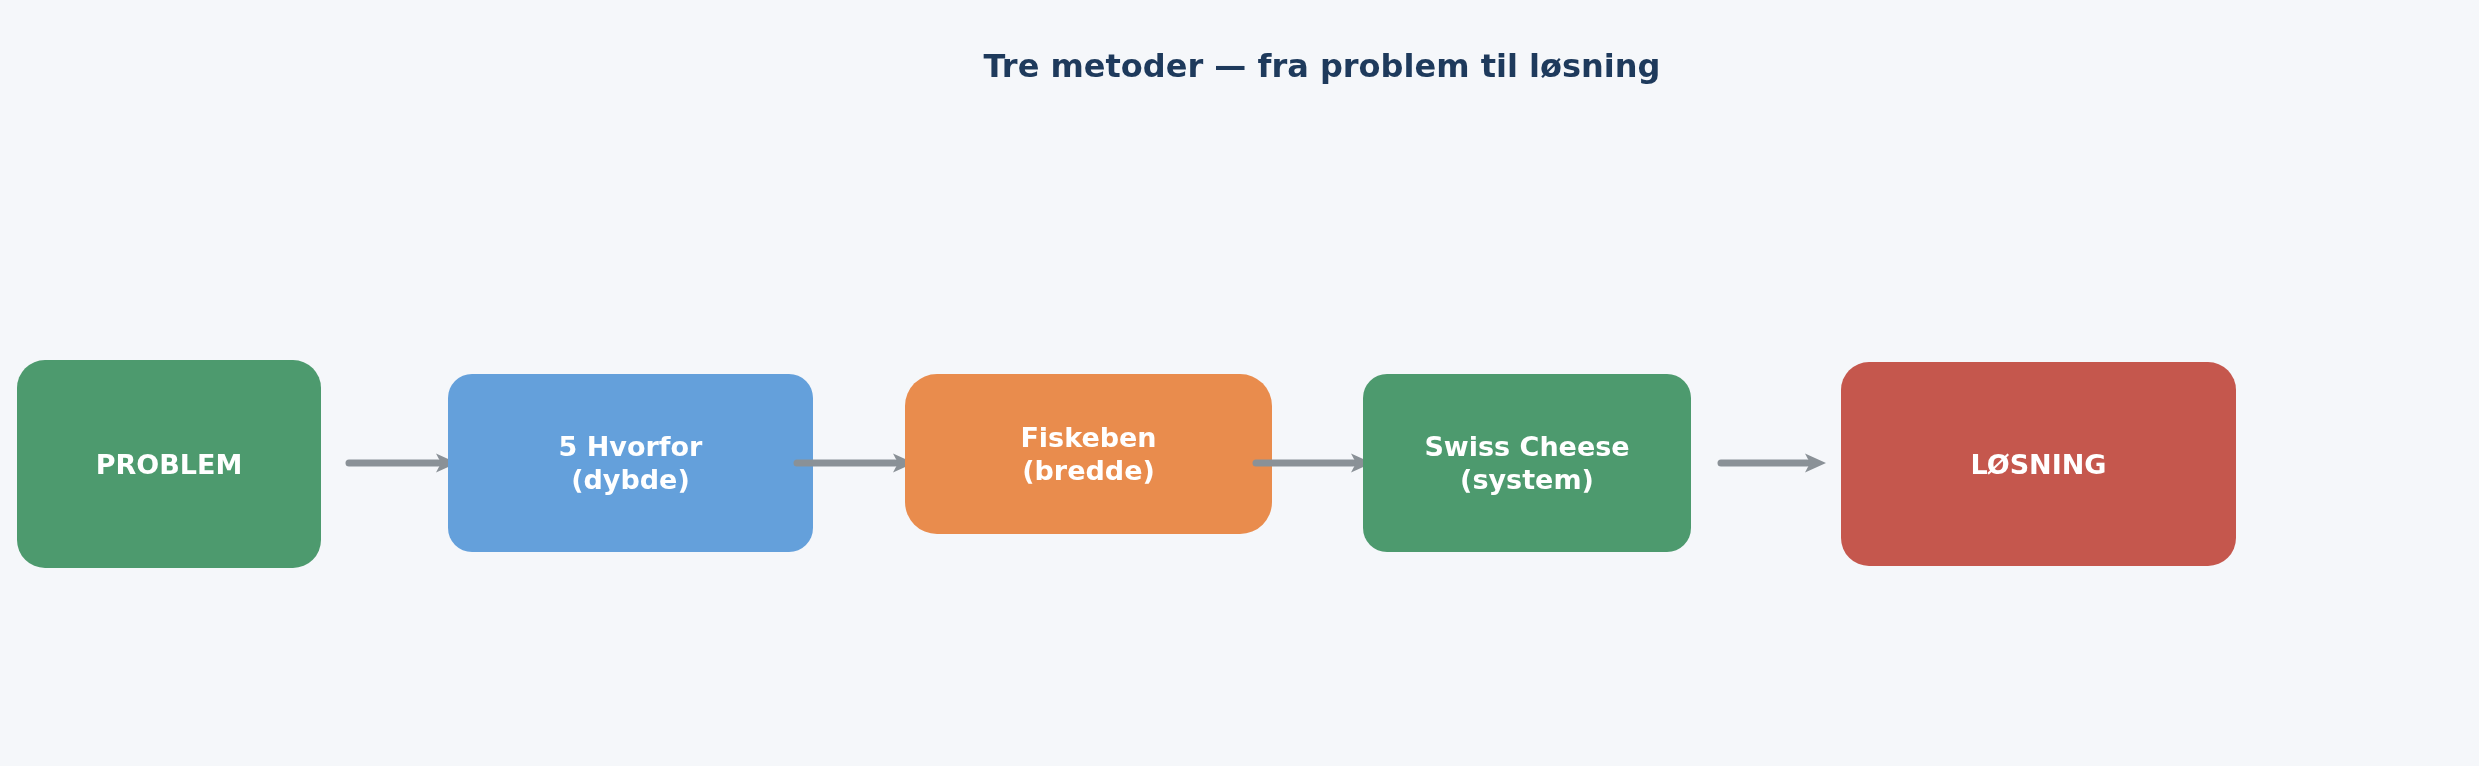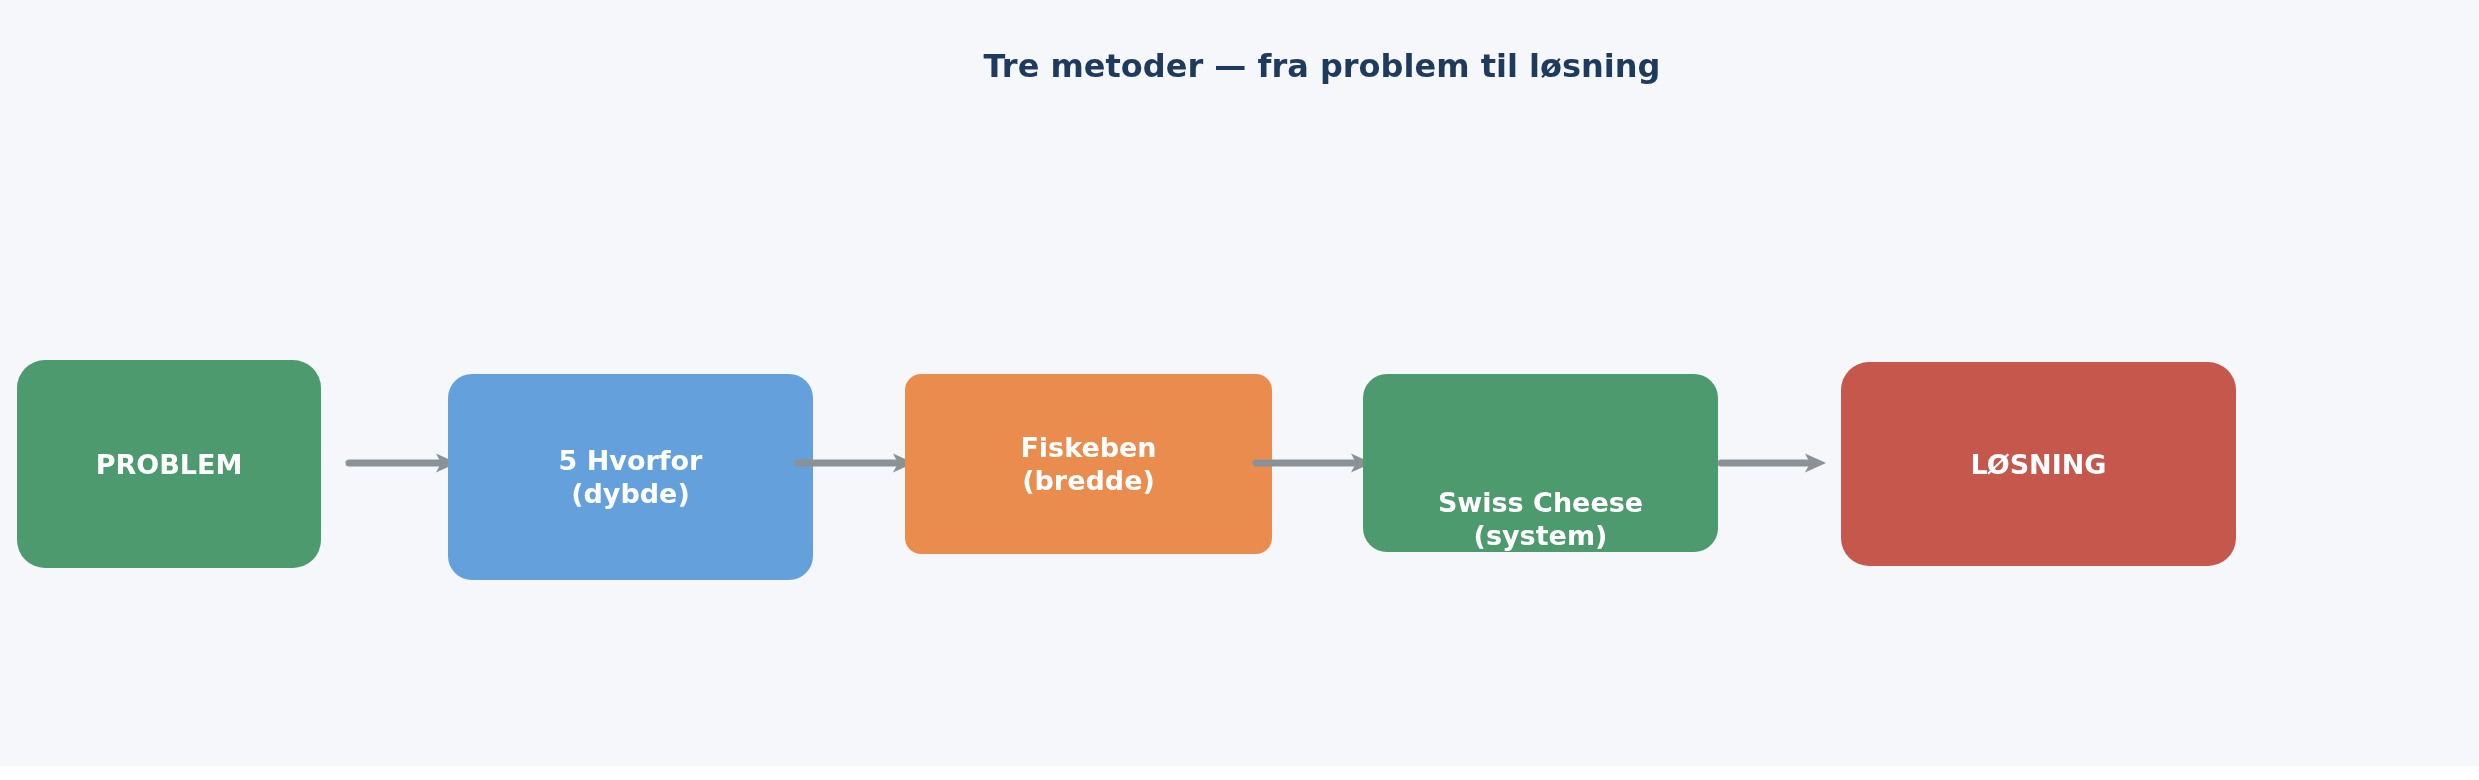--- a/index.html
+++ b/index.html
@@ -38,23 +38,23 @@
     color: #ffffff;
     font-weight: bold;
     font-size: 27px;
     line-height: 33px;
     text-align: center;
   }
   .node-label {
     white-space: pre-line;
   }
   .node-0 { left: 17px;   top: 360px; width: 304px; height: 208px; border-radius: 28px; background: #4d9a6e; }
-  .node-1 { left: 448px;  top: 374px; width: 365px; height: 206px; border-radius: 24px; background: #64a0db; }
-  .node-2 { left: 905px;  top: 374px; width: 367px; height: 180px; border-radius: 16px; background: #e98c4d; }
-  .node-3 { left: 1363px; top: 374px; width: 355px; height: 178px; border-radius: 24px; background: #4d9a6e; align-items: flex-end; }
+  .node-1 { left: 448px;  top: 374px; width: 365px; height: 178px; border-radius: 24px; background: #64a0db; }
+  .node-2 { left: 905px;  top: 374px; width: 367px; height: 160px; border-radius: 32px; background: #e98c4d; }
+  .node-3 { left: 1363px; top: 374px; width: 328px; height: 178px; border-radius: 24px; background: #4d9a6e; }
   .node-4 { left: 1805px; top: 362px; width: 395px; height: 204px; border-radius: 28px; background: #c5574d; margin-left: 36px; }
   .arrow {
     position: absolute;
     top: 451px;
     height: 24px;
     color: #8a9197;
   }
   .arrow-0 { left: 345px;  width: 113px; }
   .arrow-1 { left: 793px;  width: 122px; }
   .arrow-2 { left: 1252px; width: 121px; }

